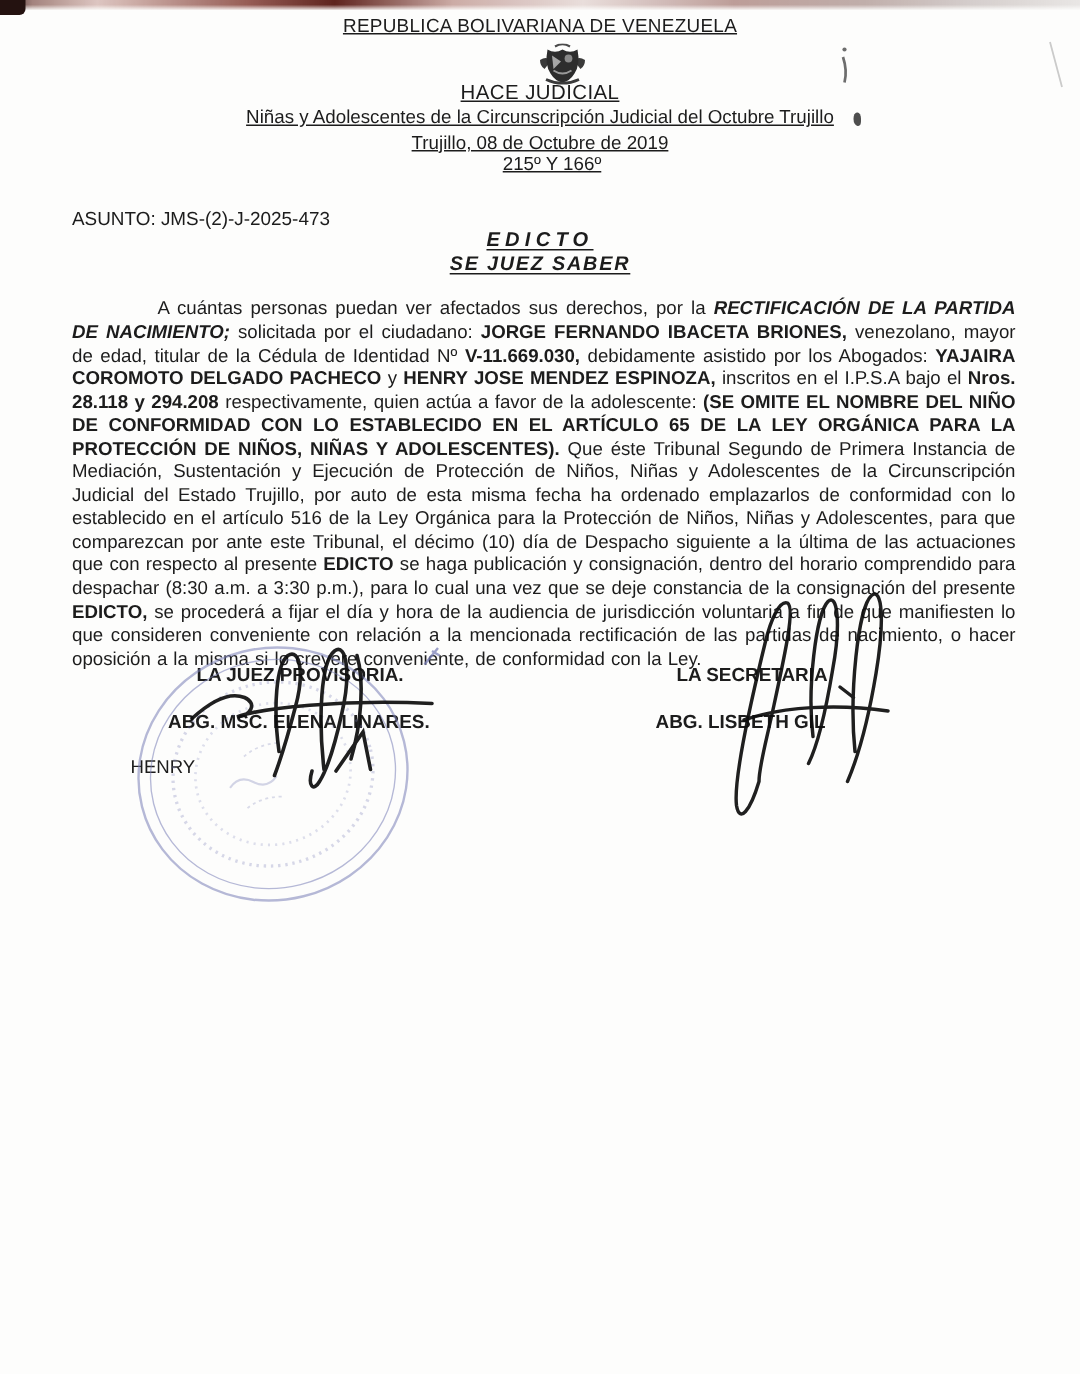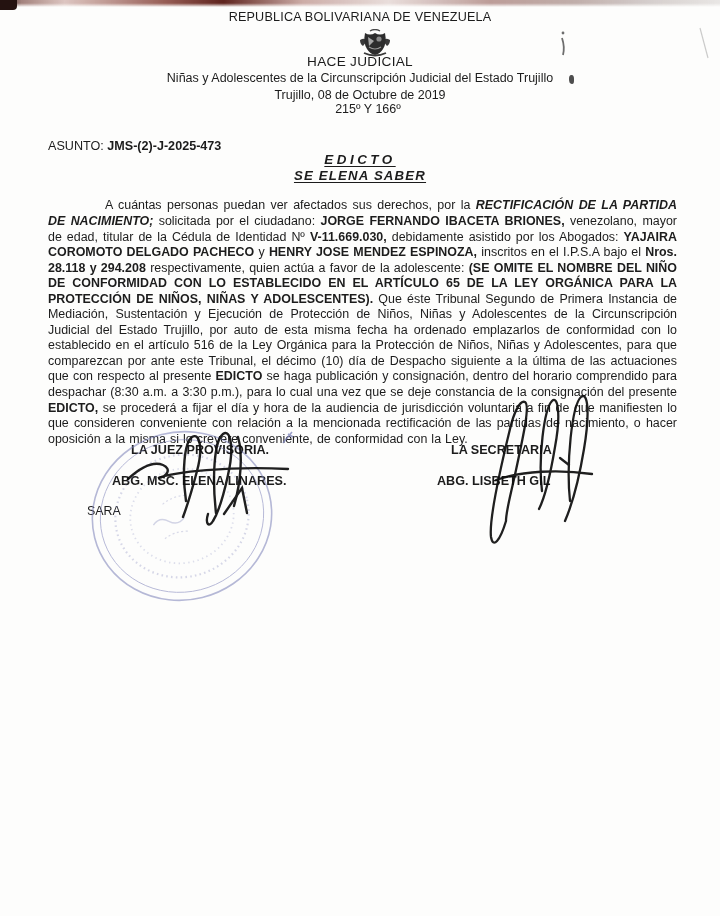--- a/index.html
+++ b/index.html
@@ -17,31 +17,31 @@
       rgba(115,38,28,.75) 23%, rgba(86,24,18,.95) 31%, rgba(130,50,38,.40) 42%,
       rgba(120,45,35,.15) 54%, rgba(110,40,32,.45) 68%, rgba(100,55,48,.40) 80%,
       rgba(110,85,80,.28) 90%, rgba(90,70,65,.12) 100%);
     filter:blur(.4px);
     -webkit-mask-image:linear-gradient(to bottom,#000 45%,transparent);
             mask-image:linear-gradient(to bottom,#000 45%,transparent);
   }
   .corner-blob{position:absolute;top:0;left:0;width:17px;height:10px;background:#241210;border-radius:0 0 4px 0;filter:blur(.5px);z-index:6;}
   .ink-smudge{position:absolute;left:569px;top:75px;width:5px;height:9px;background:#2f2f2f;border-radius:50% 50% 40% 60%;opacity:.85;z-index:4;}
   
-  .header{position:absolute;top:0;left:0;right:0;text-align:center;z-index:2;}
+  .header{position:absolute;top:0;left:0;right:0;text-align:center;z-index:2;text-decoration:underline;}
   .republic{margin-top:10px;font-size:12.6px;letter-spacing:.2px;}
   .emblem-slot{height:30px;}
   .branch{font-size:13.6px;letter-spacing:.3px;}
   .court-line{font-size:12.5px;line-height:18.6px;}
   .place-date{font-size:12.5px;margin-top:0;}
   .anniv{font-size:12.5px;margin-left:16px;}
   .emblem-svg{position:absolute;left:356px;top:29px;}
   
   .case-line{position:absolute;left:48px;top:139px;font-size:12.6px;z-index:2;}
-  .case-line .num{font-weight:bold;}
+  .case-line .num{font-weight:normal;}
   .title-block{position:absolute;left:0;right:0;top:152px;text-align:center;z-index:2;}
   .doc-title{font-size:13.4px;font-weight:bold;font-style:italic;letter-spacing:3.5px;text-decoration:underline;text-underline-offset:2px;}
   .doc-subtitle{font-size:13.2px;font-weight:bold;font-style:italic;letter-spacing:1.2px;text-decoration:underline;text-underline-offset:2px;margin-top:1px;}
   
   .body-text{
     position:absolute;left:48px;top:186px;width:629px;z-index:2;
     font-size:12.45px;line-height:15.55px;text-align:justify;text-indent:57px;
     word-spacing:.6px;
   }
   .seg-b{font-weight:bold;margin-top:16px;}
@@ -62,21 +62,21 @@
 <div class="page">
 
   <div class="top-strip"></div>
   <div class="corner-blob"></div>
   <div class="ink-smudge"></div>
 
   <div class="header">
     <div class="republic">REPUBLICA BOLIVARIANA DE VENEZUELA</div>
     <div class="emblem-slot"></div>
     <div class="branch">HACE JUDICIAL</div>
-    <div class="court-line">Niñas y Adolescentes de la Circunscripción Judicial del Estado Trujillo</div>
+    <div class="court-line">Niñas y Adolescentes de la Circunscripción Judicial del Octubre Trujillo</div>
     <div class="place-date">Trujillo, 08 de Octubre de 2019</div>
     <div class="anniv">215º Y 166º</div>
   </div>
 
   <svg class="emblem-svg" width="38" height="28" viewBox="0 0 38 28">
     <path d="M4,11 Q9,8 11,12 L7,17 Q4,15 4,11 Z" fill="#3a3a3a"></path>
     <path d="M34,11 Q29,8 27,12 L31,17 Q34,15 34,11 Z" fill="#3a3a3a"></path>
     <path d="M14,2 q5,-3 10,0" stroke="#4a4a4a" stroke-width="1.4" fill="none"></path>
     <path d="M9,4 Q7,14 11,20 Q14,25 19,26 Q24,25 27,20 Q31,14 29,4 Q24,7 19,4 Q14,7 9,4 Z" fill="#2d2d2d"></path>
     <path d="M12,8 l6,4 -5,5 z" fill="#cfcfcf" opacity=".75"></path>
@@ -85,30 +85,30 @@
     <path d="M8,24 q11,5 22,0" stroke="#3a3a3a" stroke-width="1.8" fill="none"></path>
   </svg>
 
   <div class="case-line">
     <span>ASUNTO:</span>
     <span class="num">JMS-(2)-J-2025-473</span>
   </div>
 
   <div class="title-block">
     <div class="doc-title">EDICTO</div>
-    <div class="doc-subtitle">SE ELENA SABER</div>
+    <div class="doc-subtitle">SE JUEZ SABER</div>
   </div>
 
   <p class="body-text"><span>A cuántas personas puedan ver afectados sus derechos, por la </span><span class="seg-bi">RECTIFICACIÓN DE LA PARTIDA DE NACIMIENTO;</span><span> solicitada por el ciudadano: </span><span class="seg-b">JORGE FERNANDO IBACETA BRIONES,</span><span> venezolano, mayor de edad, titular de la Cédula de Identidad Nº </span><span class="seg-b">V-11.669.030,</span><span> debidamente asistido por los Abogados: </span><span class="seg-b">YAJAIRA COROMOTO DELGADO PACHECO</span><span> y </span><span class="seg-b">HENRY JOSE MENDEZ ESPINOZA,</span><span> inscritos en el I.P.S.A bajo el </span><span class="seg-b">Nros. 28.118 y 294.208</span><span> respectivamente, quien actúa a favor de la adolescente: </span><span class="seg-b">(SE OMITE EL NOMBRE DEL NIÑO DE CONFORMIDAD CON LO ESTABLECIDO EN EL ARTÍCULO 65 DE LA LEY ORGÁNICA PARA LA PROTECCIÓN DE NIÑOS, NIÑAS Y ADOLESCENTES).</span><span> Que éste Tribunal Segundo de Primera Instancia de Mediación, Sustentación y Ejecución de Protección de Niños, Niñas y Adolescentes de la Circunscripción Judicial del Estado Trujillo, por auto de esta misma fecha ha ordenado emplazarlos de conformidad con lo establecido en el artículo 516 de la Ley Orgánica para la Protección de Niños, Niñas y Adolescentes, para que comparezcan por ante este Tribunal, el décimo (10) día de Despacho siguiente a la última de las actuaciones que con respecto al presente </span><span class="seg-b">EDICTO</span><span> se haga publicación y consignación, dentro del horario comprendido para despachar (8:30 a.m. a 3:30 p.m.), para lo cual una vez que se deje constancia de la consignación del presente </span><span class="seg-b">EDICTO,</span><span> se procederá a fijar el día y hora de la audiencia de jurisdicción voluntaria a fin de que manifiesten lo que consideren conveniente con relación a la mencionada rectificación de las partidas de nacimiento, o hacer oposición a la misma si lo creyere conveniente, de conformidad con la Ley.</span></p>
 
   <div class="sig-label role-left">LA JUEZ PROVISORIA.</div>
   <div class="sig-label role-right">LA SECRETARIA</div>
   <div class="sig-label name-left">ABG. MSC. ELENA LINARES.</div>
   <div class="sig-label name-right">ABG. LISBETH GIL</div>
-  <div class="clerk">SARA</div>
+  <div class="clerk">HENRY</div>
 
   <svg class="overlay" width="720" height="916" viewBox="0 0 720 916">
 
     <g transform="rotate(-14 182 516)" stroke="#7b80b8" fill="none" opacity=".55">
       <ellipse cx="182" cy="516" rx="90" ry="84" stroke-width="1.6"></ellipse>
       <ellipse cx="182" cy="516" rx="82" ry="76" stroke-width=".9"></ellipse>
       <ellipse cx="182" cy="516" rx="67" ry="61" stroke-width="2.2" stroke-dasharray="1.6 3.2" opacity=".55"></ellipse>
       <ellipse cx="182" cy="516" rx="52" ry="47" stroke-width="1.8" stroke-dasharray="1.4 3.4" opacity=".45"></ellipse>
       <path d="M152,518 q8,-7 16,0 t16,0" stroke-width="1.4" opacity=".6"></path>
       <path d="M160,534 q10,-5 24,-2" stroke-width="1.2" stroke-dasharray="2 2.5" opacity=".5"></path>

